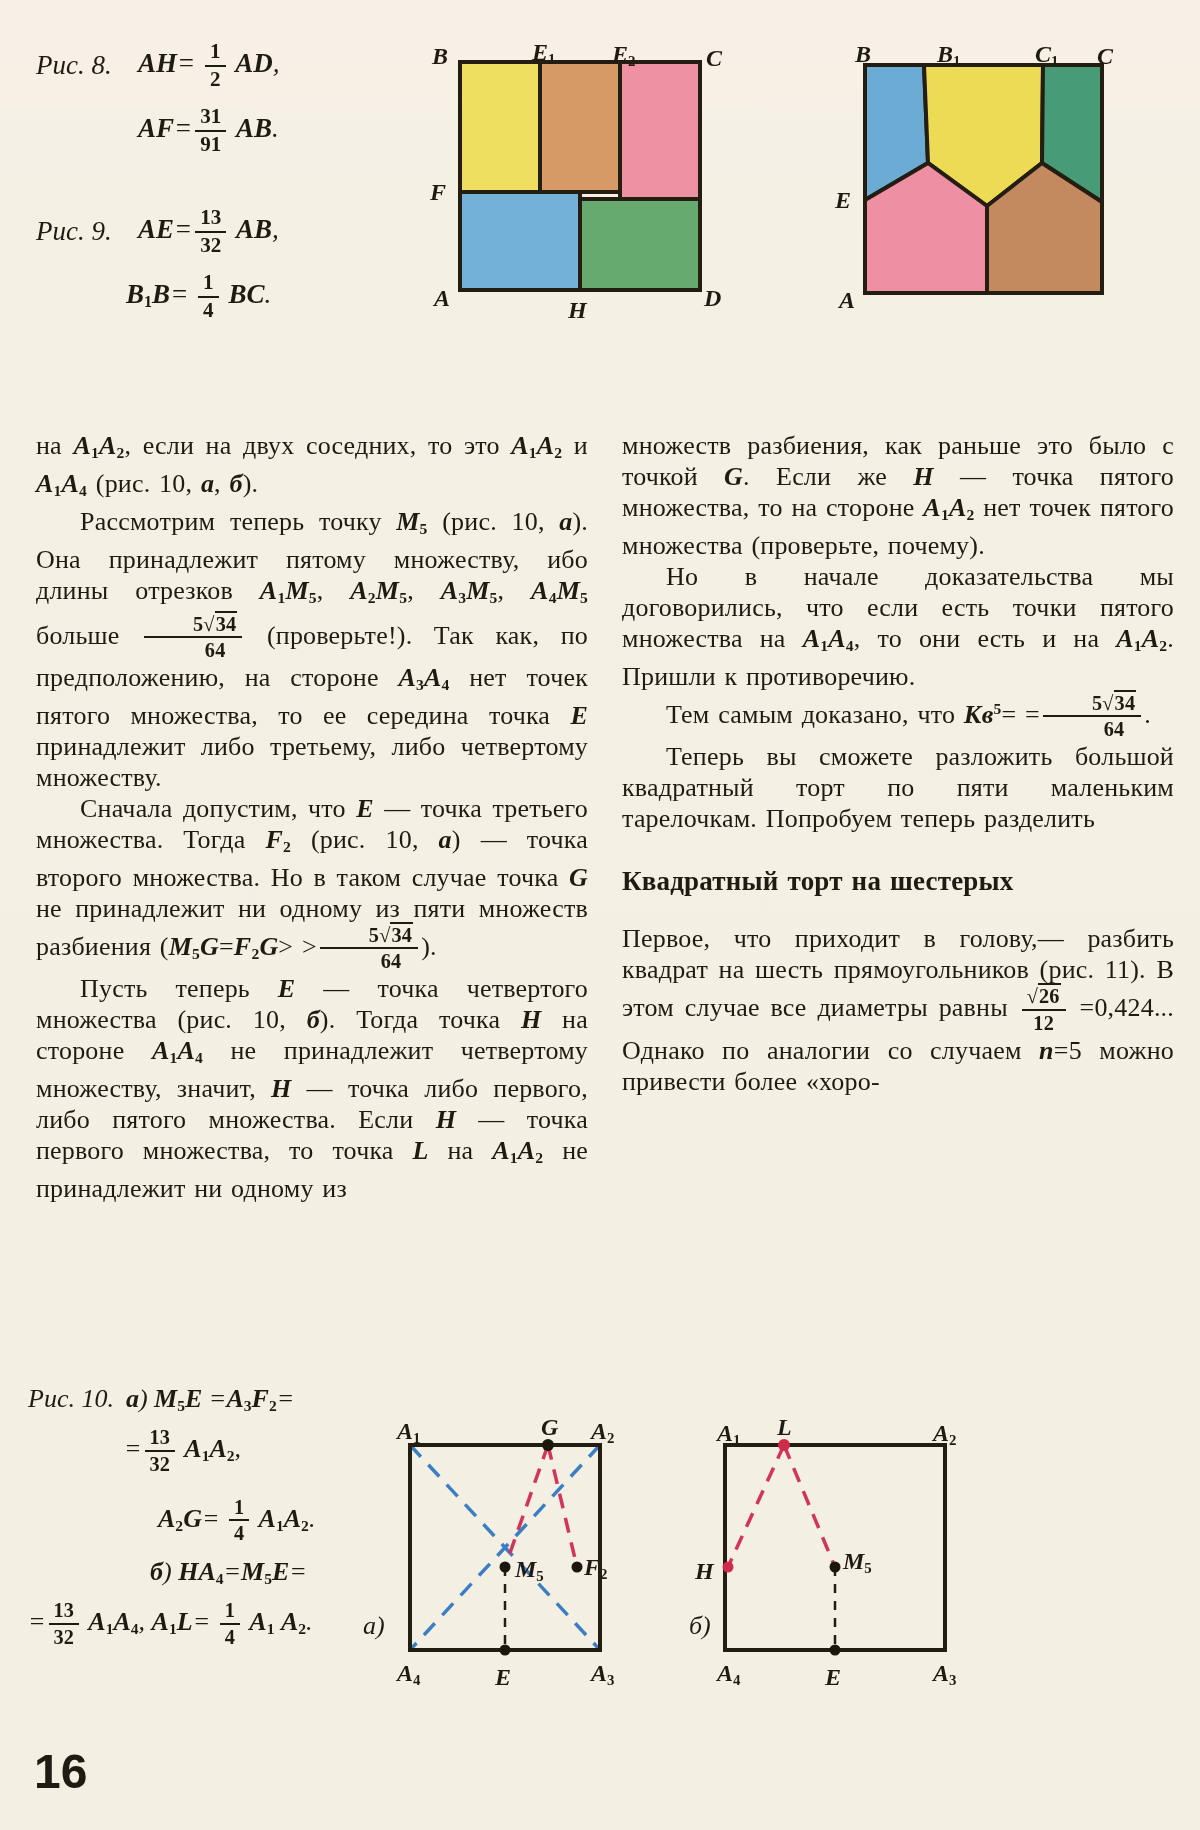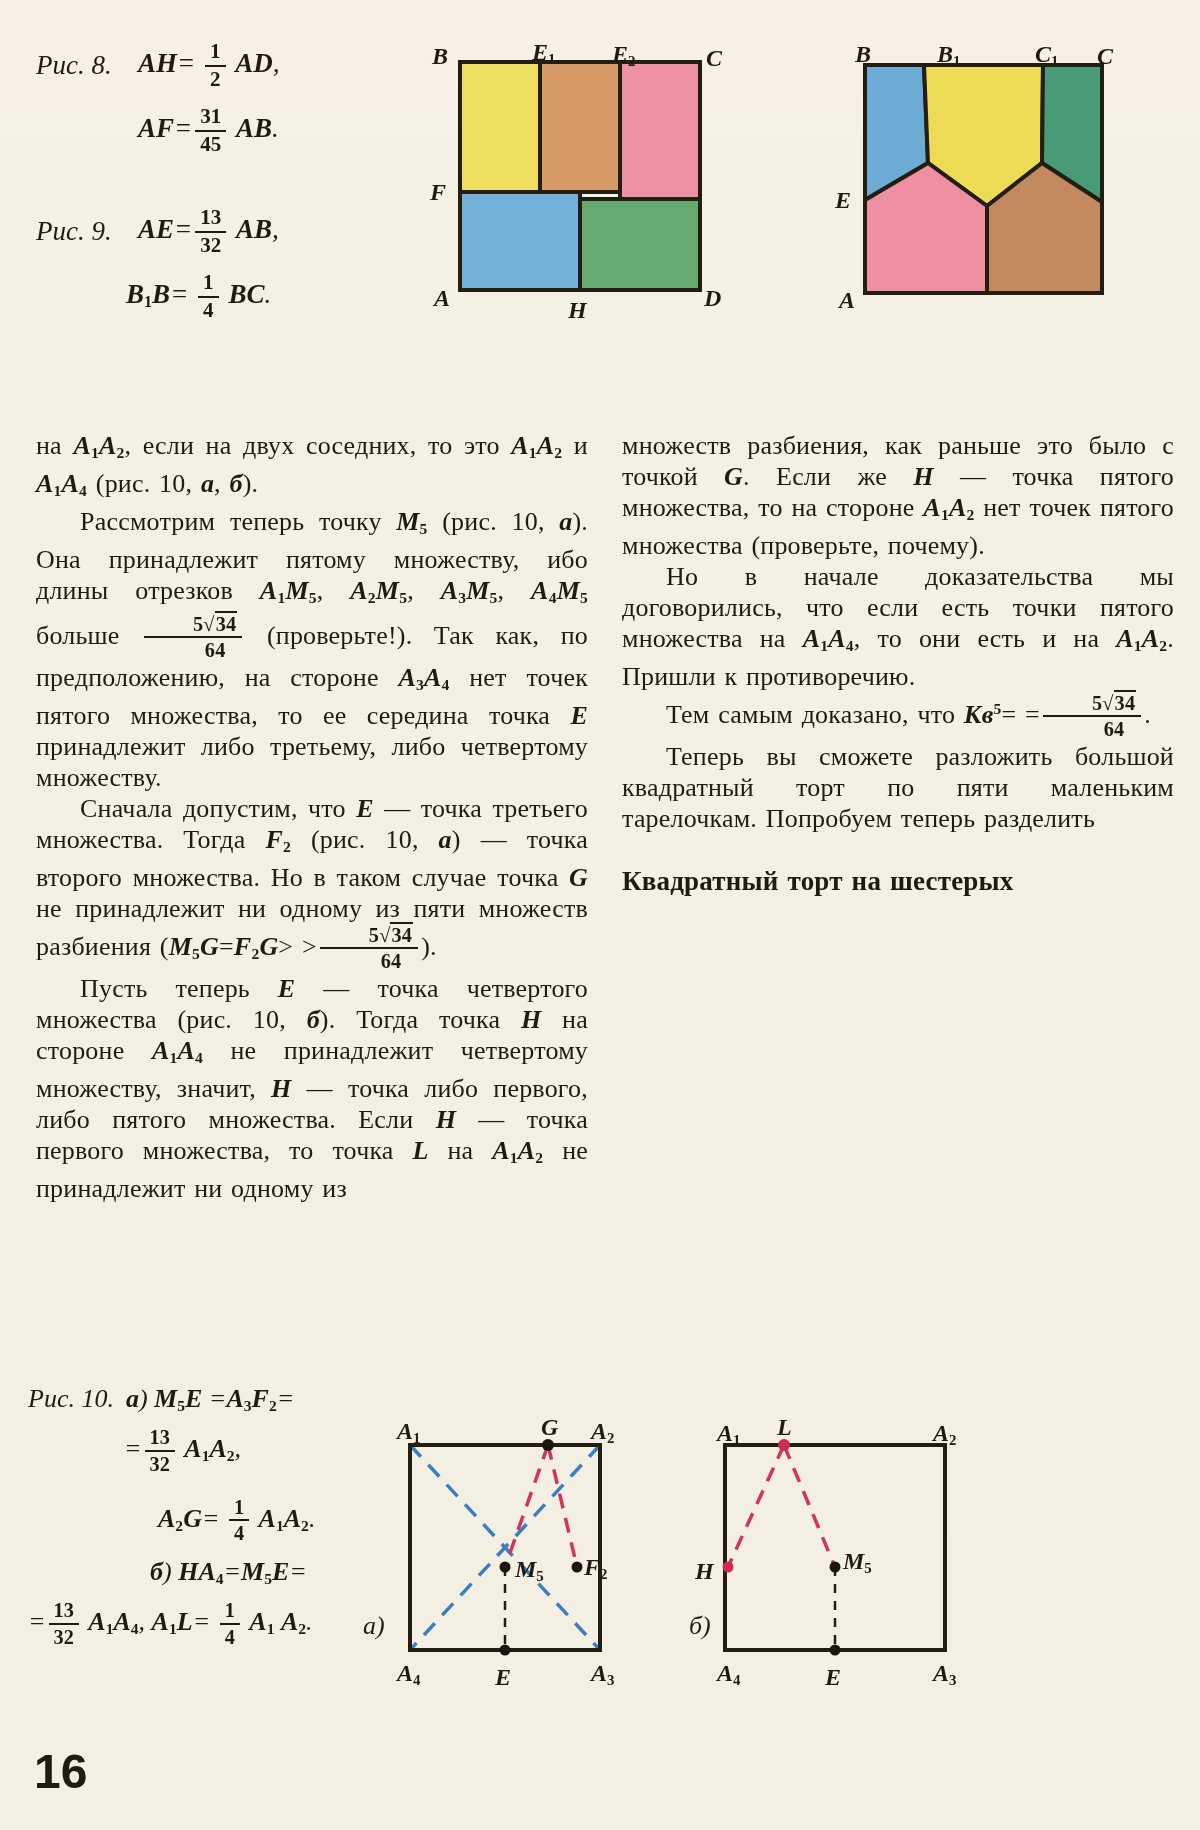--- a/index.html
+++ b/index.html
@@ -46,21 +46,21 @@
 <body>
 
 <div class="page">
 
   <div class="cap" style="left:36px;top:40px;">
     <div class="cap-row">
       <span class="cap-label">Рис. 8.</span>
       <span><i>AH</i>= <span class="frac"><span class="num">1</span><span class="den">2</span></span> <i>AD</i>,</span>
     </div>
     <div class="cap-row" style="padding-left:102px;">
-      <span><i>AF</i>=<span class="frac"><span class="num">31</span><span class="den">45</span></span> <i>AB</i>.</span>
+      <span><i>AF</i>=<span class="frac"><span class="num">31</span><span class="den">91</span></span> <i>AB</i>.</span>
     </div>
   </div>
 
   <div class="cap" style="left:36px;top:206px;">
     <div class="cap-row">
       <span class="cap-label">Рис. 9.</span>
       <span><i>AE</i>=<span class="frac"><span class="num">13</span><span class="den">32</span></span> <i>AB</i>,</span>
     </div>
     <div class="cap-row" style="padding-left:90px;">
       <span><i>B</i><sub>1</sub><i>B</i>= <span class="frac"><span class="num">1</span><span class="den">4</span></span> <i>BC</i>.</span>
@@ -113,20 +113,21 @@
     <p class="ind">Сначала допустим, что <i>E</i> — точка третьего множества. Тогда <i>F</i><sub>2</sub> (рис. 10, <i>а</i>) — точка второго множества. Но в таком случае точка <i>G</i> не принадлежит ни одному из пяти множеств разбиения (<i>M</i><sub>5</sub><i>G</i>=<i>F</i><sub>2</sub><i>G</i>&gt; &gt;<span class="frac"><span class="num">5√<span class="ol">34</span></span><span class="den">64</span></span>).</p>
     <p class="ind">Пусть теперь <i>E</i> — точка четвертого множества (рис. 10, <i>б</i>). Тогда точка <i>H</i> на стороне <i>A</i><sub>1</sub><i>A</i><sub>4</sub> не принадлежит четвертому множеству, значит, <i>H</i> — точка либо первого, либо пятого множества. Если <i>H</i> — точка первого множества, то точка <i>L</i> на <i>A</i><sub>1</sub><i>A</i><sub>2</sub> не принадлежит ни одному из</p>
   </div>
 
   <div class="body-col" style="left:622px;top:430px;">
     <p>множеств разбиения, как раньше это было с точкой <i>G</i>. Если же <i>H</i> — точка пятого множества, то на стороне <i>A</i><sub>1</sub><i>A</i><sub>2</sub> нет точек пятого множества (проверьте, почему).</p>
     <p class="ind">Но в начале доказательства мы договорились, что если есть точки пятого множества на <i>A</i><sub>1</sub><i>A</i><sub>4</sub>, то они есть и на <i>A</i><sub>1</sub><i>A</i><sub>2</sub>. Пришли к противоречию.</p>
     <p class="ind">Тем самым доказано, что <i>Кв</i><sup>5</sup>= =<span class="frac"><span class="num">5√<span class="ol">34</span></span><span class="den">64</span></span>.</p>
     <p class="ind">Теперь вы сможете разложить большой квадратный торт по пяти маленьким тарелочкам. Попробуем теперь разделить</p>
     <h3 class="sect">Квадратный торт на шестерых</h3>
+    <p>Первое, что приходит в голову,— разбить квадрат на шесть прямоугольников (рис. 11). В этом случае все диаметры равны <span class="frac"><span class="num">√<span class="ol">26</span></span><span class="den">12</span></span> =0,424... Однако по аналогии со случаем <i>n</i>=5 можно привести более «хоро-</p>
   </div>
 
   <div class="cap10" style="left:28px;top:1382px;width:340px;">
     <div class="row" style="display:flex;gap:12px;">
       <span>Рис. 10.</span>
       <span><i>а</i>) <i>M</i><sub>5</sub><i>E</i> =<i>A</i><sub>3</sub><i>F</i><sub>2</sub>=</span>
     </div>
     <div class="row" style="padding-left:96px;">=<span class="frac"><span class="num">13</span><span class="den">32</span></span> <i>A</i><sub>1</sub><i>A</i><sub>2</sub>,</div>
     <div class="row" style="padding-left:130px;margin-top:20px;"><i>A</i><sub>2</sub><i>G</i>= <span class="frac"><span class="num">1</span><span class="den">4</span></span> <i>A</i><sub>1</sub><i>A</i><sub>2</sub>.</div>
     <div class="row" style="padding-left:122px;"><i>б</i>) <i>HA</i><sub>4</sub>=<i>M</i><sub>5</sub><i>E</i>=</div>

